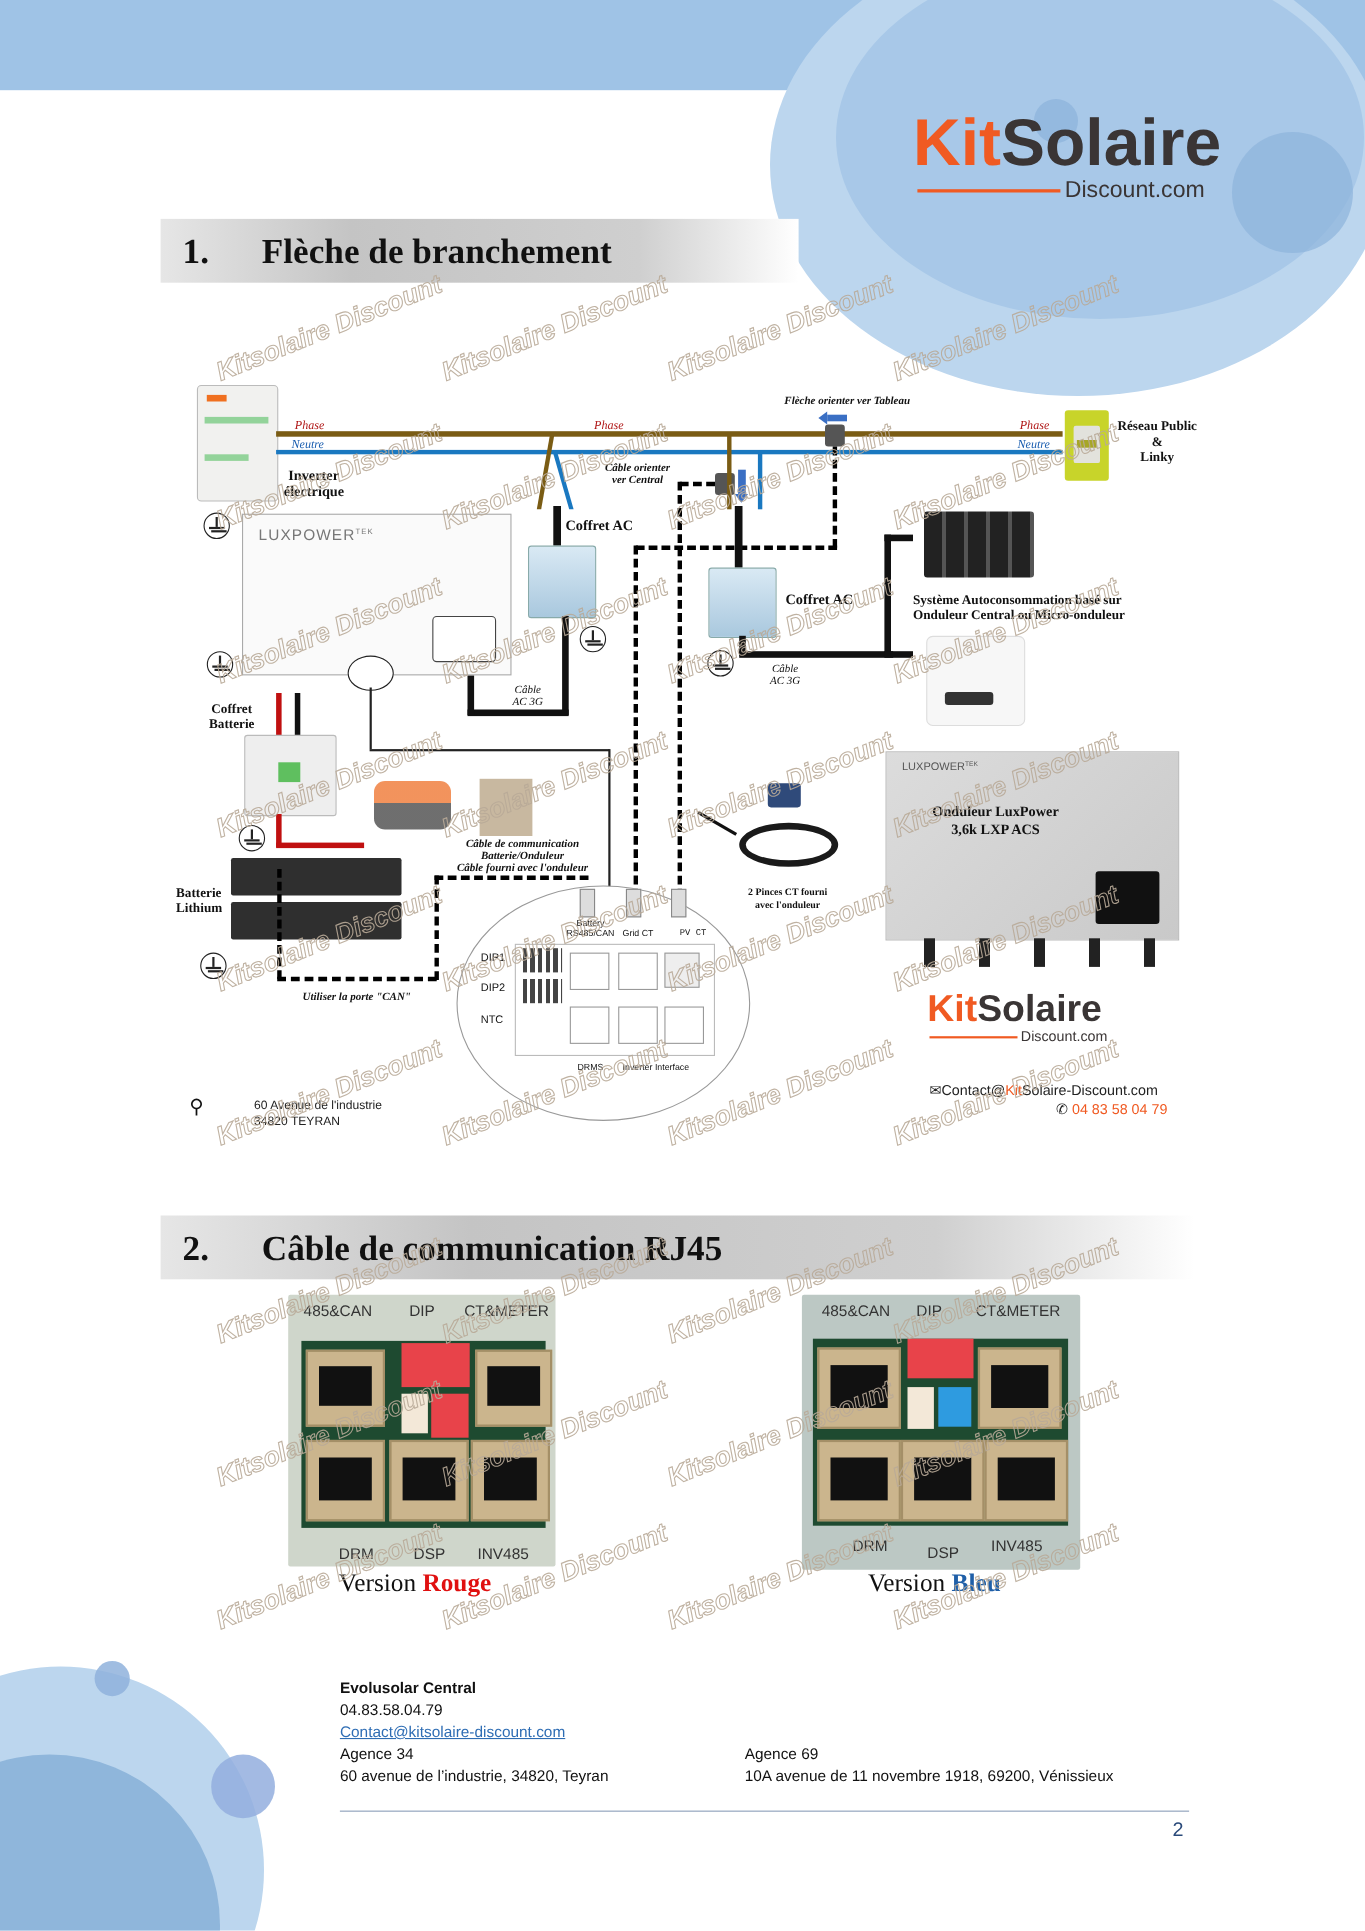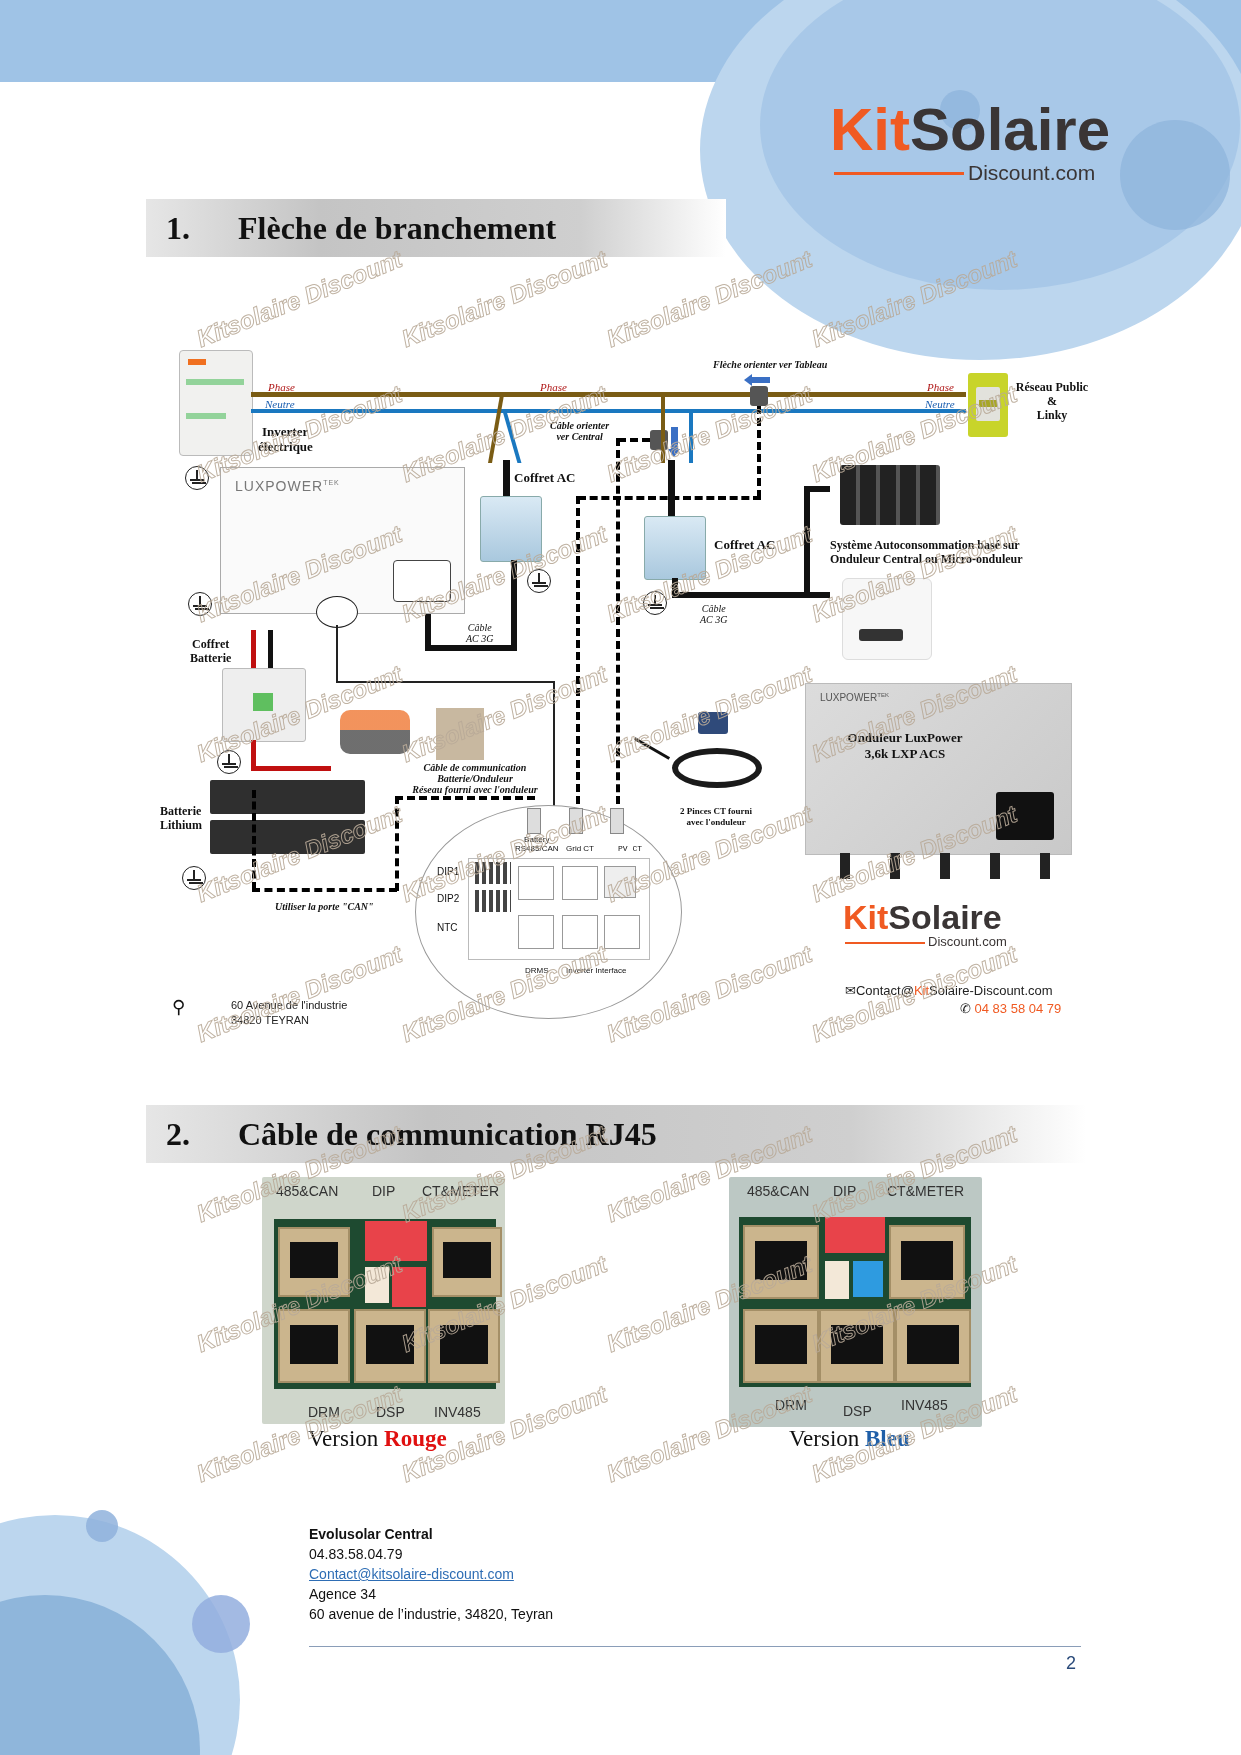--- a/index.html
+++ b/index.html
@@ -169,21 +169,21 @@
   </div>
   <div class="abs ground" style="left:217px;top:750px;"></div>
   <div class="wire" style="left:251px;top:740px;width:5px;height:30px;background:#c01010;"></div>
   <div class="wire" style="left:251px;top:766px;width:80px;height:5px;background:#c01010;"></div>
 
   <div class="abs" style="left:340px;top:710px;width:70px;height:44px;background:linear-gradient(180deg,#f08040 0 45%,#555 45% 100%);border-radius:10px;opacity:.85;"></div>
   <div class="abs" style="left:436px;top:708px;width:48px;height:52px;background:#c8b8a0;"></div>
   <div class="abs lbl lbl-i lbl-b" style="left:400px;top:762px;font-size:10px;line-height:11px;text-align:center;width:150px;">
     <div>Câble de communication</div>
     <div>Batterie/Onduleur</div>
-    <div>Réseau fourni avec l'onduleur</div>
+    <div>Câble fourni avec l'onduleur</div>
   </div>
 
   <div class="abs lbl lbl-b" style="left:160px;top:804px;font-size:12px;line-height:14px;">
     <div>Batterie</div>
     <div>Lithium</div>
   </div>
   <div class="abs" style="left:210px;top:780px;width:155px;height:34px;background:#2f2f2f;border-radius:2px;"></div>
   <div class="abs" style="left:210px;top:820px;width:155px;height:34px;background:#2f2f2f;border-radius:2px;"></div>
   <div class="abs ground" style="left:182px;top:866px;"></div>
   <div class="abs dash-v" style="left:252px;top:790px;height:100px;"></div>
@@ -347,16 +347,20 @@
 
 <div class="abs footer" style="left:309px;top:1524px;width:780px;">
   <div style="font-weight:bold;">Evolusolar Central</div>
   <div>04.83.58.04.79</div>
   <div><a>Contact@kitsolaire-discount.com</a></div>
   <div style="display:flex;">
     <div style="width:368px;">
       <div>Agence 34</div>
       <div>60 avenue de l’industrie, 34820, Teyran</div>
     </div>
+    <div>
+      <div>Agence 69</div>
+      <div>10A avenue de 11 novembre 1918, 69200, Vénissieux</div>
+    </div>
   </div>
 </div>
 <div class="abs" style="left:309px;top:1646px;width:772px;height:1px;background:#8a9db8;"></div>
 <div class="abs" style="left:1066px;top:1653px;font-family:'Liberation Sans',sans-serif;font-size:18px;color:#2a4a7a;">2</div>
 
 </body></html>

